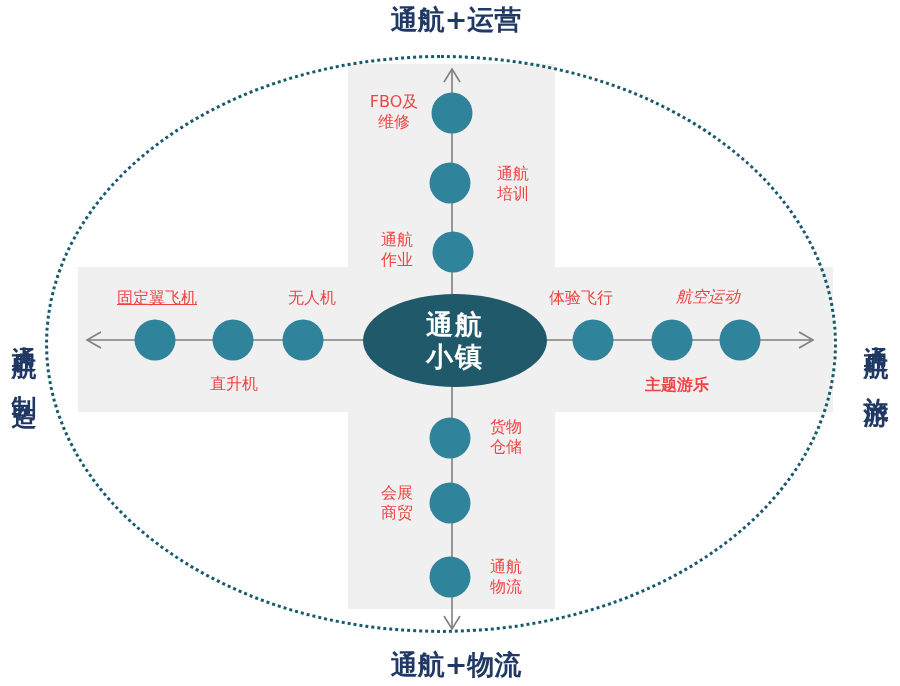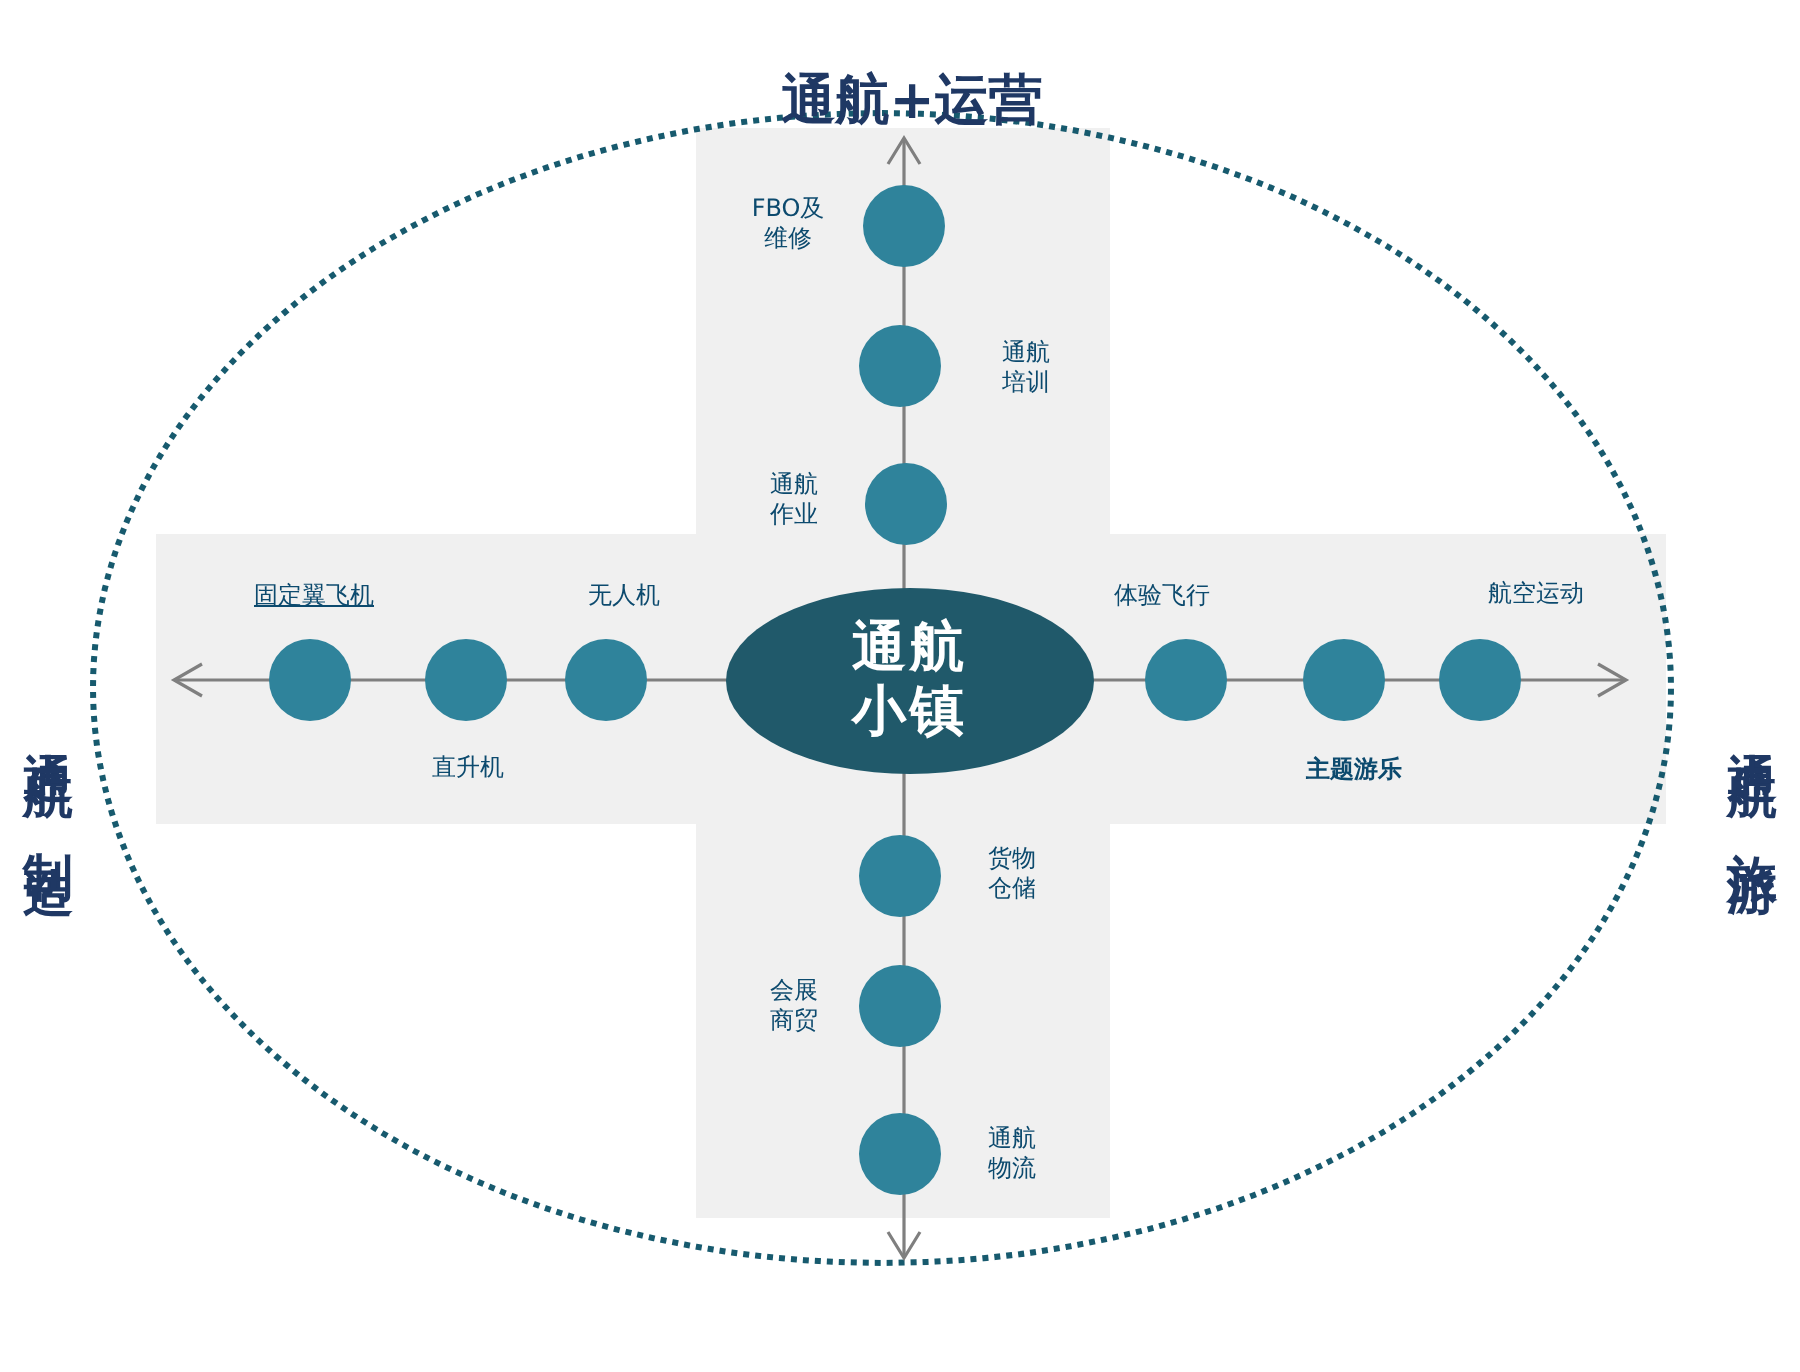--- a/index.html
+++ b/index.html
@@ -18,35 +18,35 @@
     border-radius:50%;
     box-sizing:border-box;
   }
   .axes-svg{position:absolute;left:0;top:0;}
   .node-circle{
     position:absolute;width:41px;height:41px;border-radius:50%;
     background:#2f839b;transform:translate(-50%,-50%);
   }
   .node-label{
     position:absolute;transform:translate(-50%,-50%);
-    color:#0c4a6e;font-size:12px;line-height:1.25;
+    color:#ef4444;font-size:16px;line-height:1.25;
     white-space:pre-line;text-align:center;font-weight:500;
   }
   .center-ellipse{
     position:absolute;left:363px;top:294px;width:184px;height:93px;
     background:#20596a;border-radius:50%;
   }
   .center-label{
     position:absolute;left:455px;top:341px;transform:translate(-50%,-50%);
     color:#ffffff;font-size:27px;font-weight:bold;line-height:1.2;
     white-space:pre-line;text-align:center;letter-spacing:2px;
   }
   .axis-title{
     position:absolute;color:#1f3864;font-weight:bold;font-size:27px;
-    transform:translate(-50%,-50%);white-space:nowrap;margin-top:30px;
+    transform:translate(-50%,-50%);white-space:nowrap;
   }
   .axis-title.vertical{
     writing-mode:vertical-rl;text-orientation:upright;
     font-size:25px;letter-spacing:7px;
   }
 </style>
 </head>
 <body>
 
 <div id="canvas">
@@ -89,30 +89,31 @@
 培训</div>
   <div class="node-label" style="left:397px;top:250px;">通航
 作业</div>
 
   <div class="node-label" style="left:157px;top:298px;text-decoration:underline;">固定翼飞机</div>
   <div class="node-label" style="left:234px;top:384px;">直升机</div>
   <div class="node-label" style="left:312px;top:298px;">无人机</div>
 
   <div class="node-label" style="left:581px;top:298px;">体验飞行</div>
   <div class="node-label" style="left:677px;top:385px;font-weight:bold;">主题游乐</div>
-  <div class="node-label" style="left:768px;top:297px;">航空运动</div>
+  <div class="node-label" style="left:708px;top:297px;font-style:italic;">航空运动</div>
 
   <div class="node-label" style="left:506px;top:437px;text-align:right;">货物
 仓储</div>
   <div class="node-label" style="left:397px;top:503px;">会展
 商贸</div>
   <div class="node-label" style="left:506px;top:577px;">通航
 物流</div>
 
   <div class="center-ellipse"></div>
   <div class="center-label">通航
 小镇</div>
 
   <div class="axis-title" style="left:456px;top:20px;">通航+运营</div>
+  <div class="axis-title" style="left:456px;top:665px;">通航+物流</div>
   <div class="axis-title vertical" style="left:24px;top:358px;">通航+制造</div>
   <div class="axis-title vertical" style="left:876px;top:358px;">通航+旅游</div>
 
 </div>
 
 </body></html>

